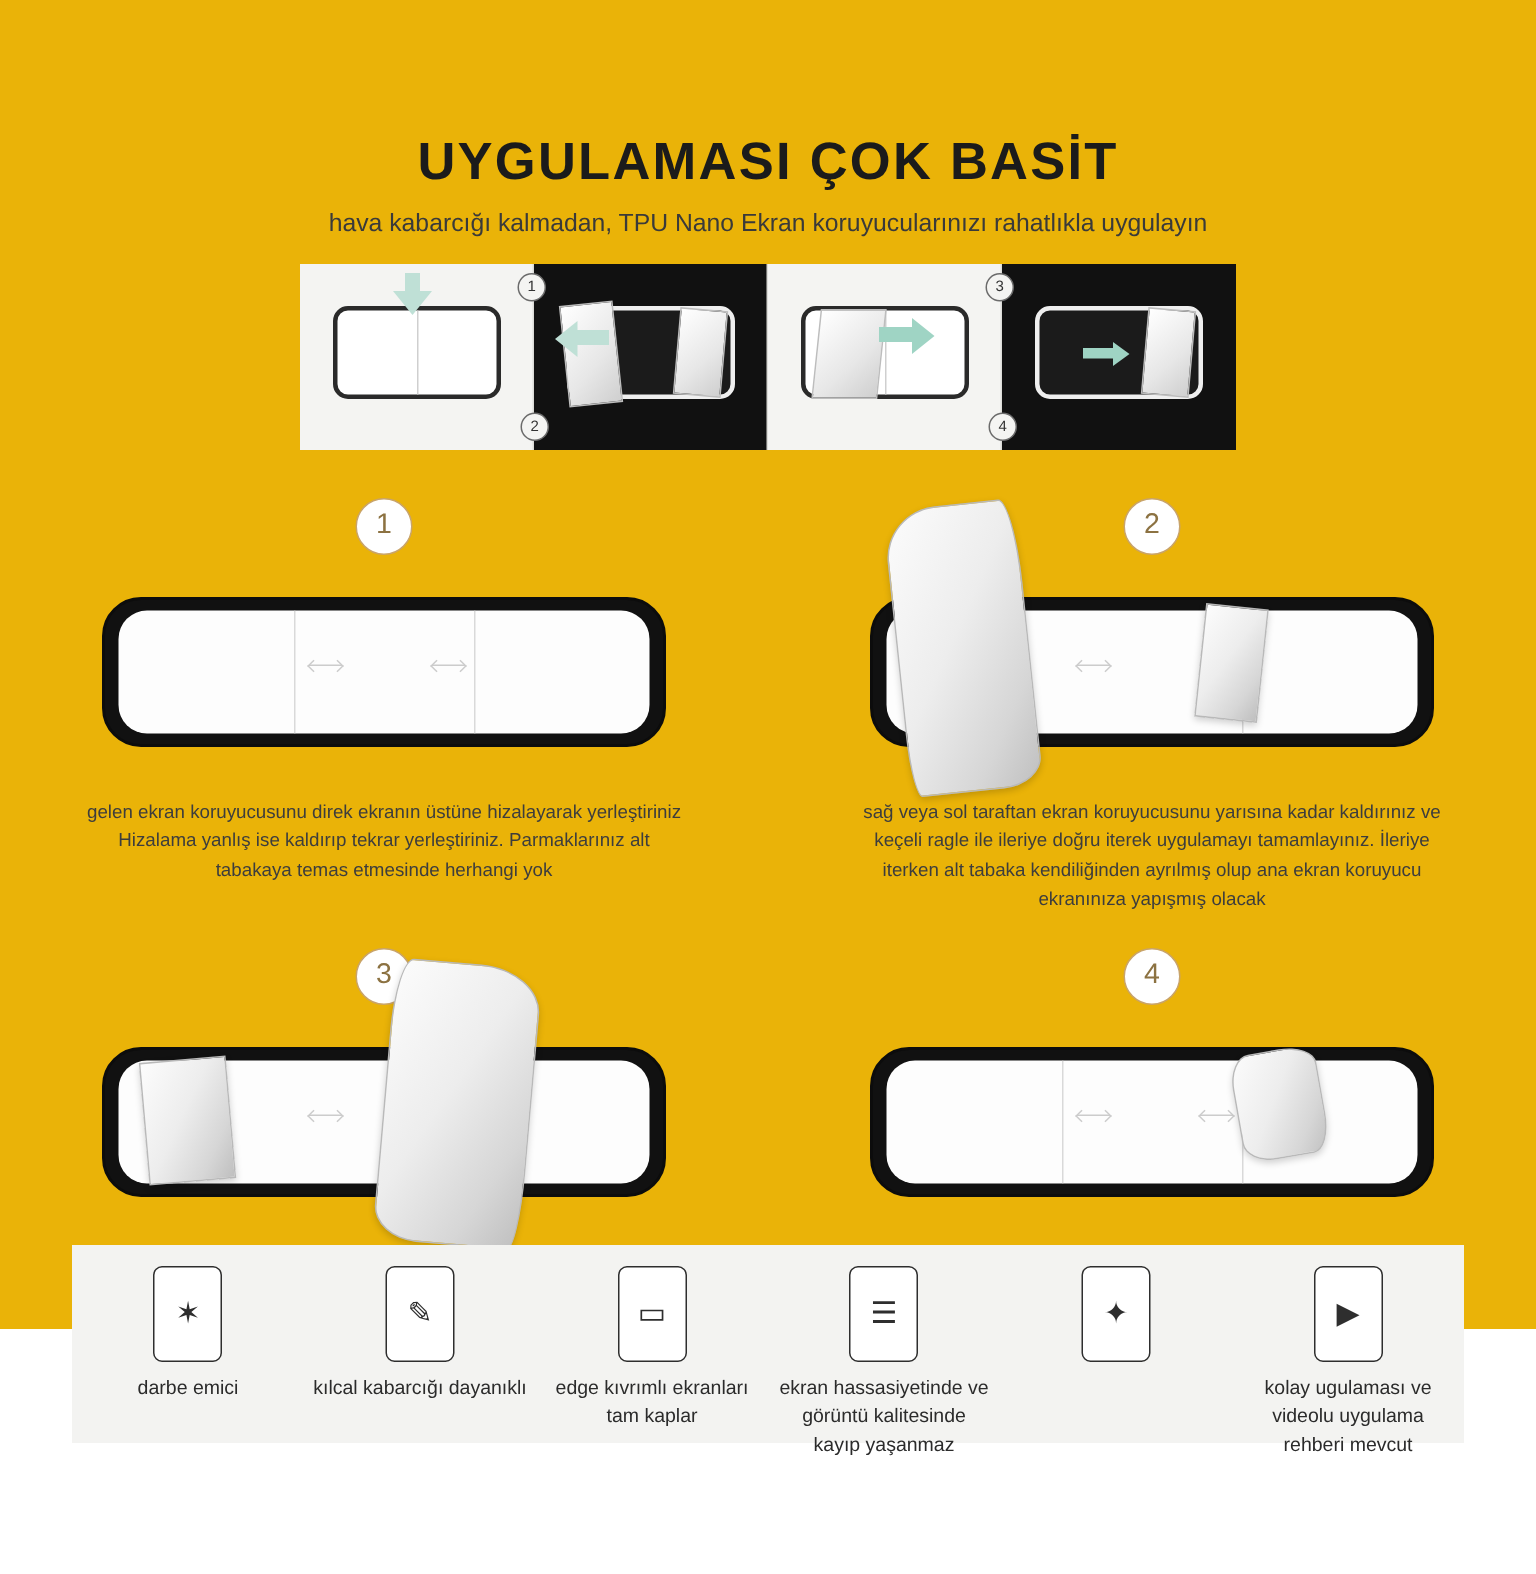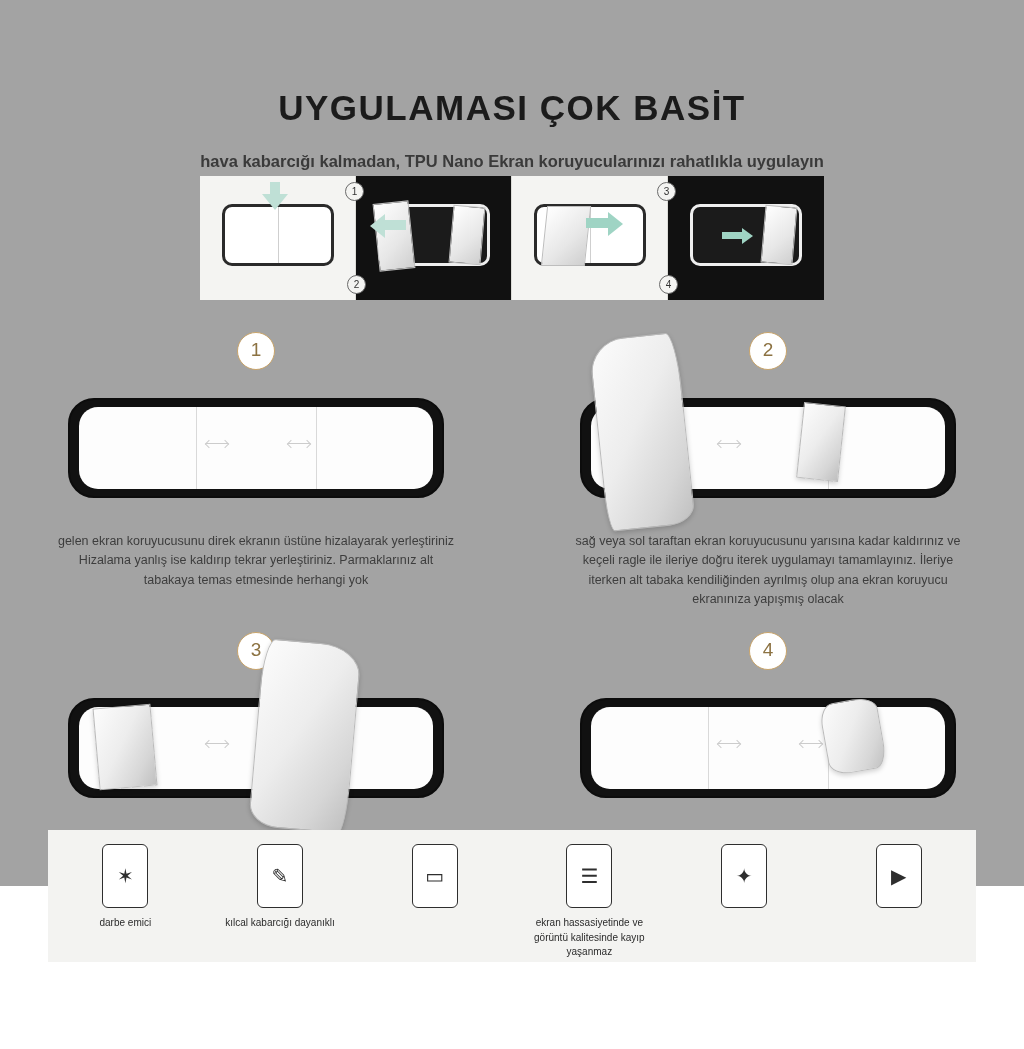--- a/index.html
+++ b/index.html
@@ -11,42 +11,42 @@
     width: 1024px;
     height: 1049px;
     font-family: "Liberation Sans", sans-serif;
     color: #222;
     overflow: hidden;
   }
   .page {
     position: relative;
     width: 1024px;
     height: 886px;
-    background: #a3a3a3;
+    background: #eab308;
   }
   
   .header {
     position: absolute;
     top: 88px;
     left: 0;
     width: 1024px;
     text-align: center;
   }
   .title {
     font-size: 35px;
     font-weight: bold;
     letter-spacing: 1.5px;
     color: #1b1b1b;
     margin: 0;
   }
   .subtitle {
     font-size: 16.5px;
     color: #3a3a3a;
-    margin: 24px 0 0 0;
-    font-weight: bold;
+    margin: 12px 0 0 0;
+    font-weight: normal;
   }
   
   .strip {
     position: absolute;
     top: 176px;
     left: 200px;
     width: 624px;
     height: 124px;
     display: flex;
     background: #f4f4f2;
@@ -325,21 +325,21 @@
   .feature .ficon .glyph {
     position: absolute;
     left: 0; right: 0; top: 50%;
     transform: translateY(-50%);
     font-size: 20px;
     line-height: 1;
     color: #2e2e2e;
     text-align: center;
   }
   .feature .flabel {
-    font-size: 10px;
+    font-size: 13px;
     line-height: 1.45;
     color: #2b2b2b;
   }
 </style>
 </head>
 <body>
 
 <div class="page">
 
   <div class="header">
@@ -473,36 +473,38 @@
       <div class="ficon">
         <div class="glyph">✎</div>
       </div>
       <div class="flabel">kılcal kabarcığı dayanıklı</div>
     </div>
 
     <div class="feature">
       <div class="ficon">
         <div class="glyph">▭</div>
       </div>
+      <div class="flabel">edge kıvrımlı ekranları tam kaplar</div>
     </div>
 
     <div class="feature">
       <div class="ficon">
         <div class="glyph">☰</div>
       </div>
       <div class="flabel">ekran hassasiyetinde ve görüntü kalitesinde kayıp yaşanmaz</div>
     </div>
 
     <div class="feature">
       <div class="ficon">
         <div class="glyph">✦</div>
       </div>
     </div>
 
     <div class="feature">
       <div class="ficon">
         <div class="glyph">▶</div>
       </div>
+      <div class="flabel">kolay ugulaması ve videolu uygulama rehberi mevcut</div>
     </div>
 
   </div>
 
 </div>
 
 </body></html>

